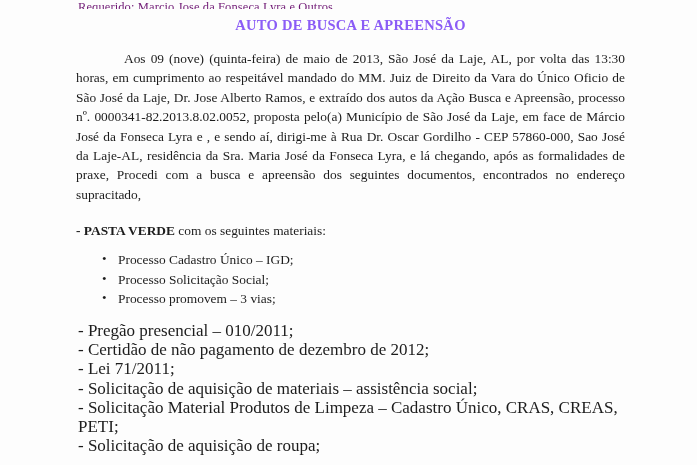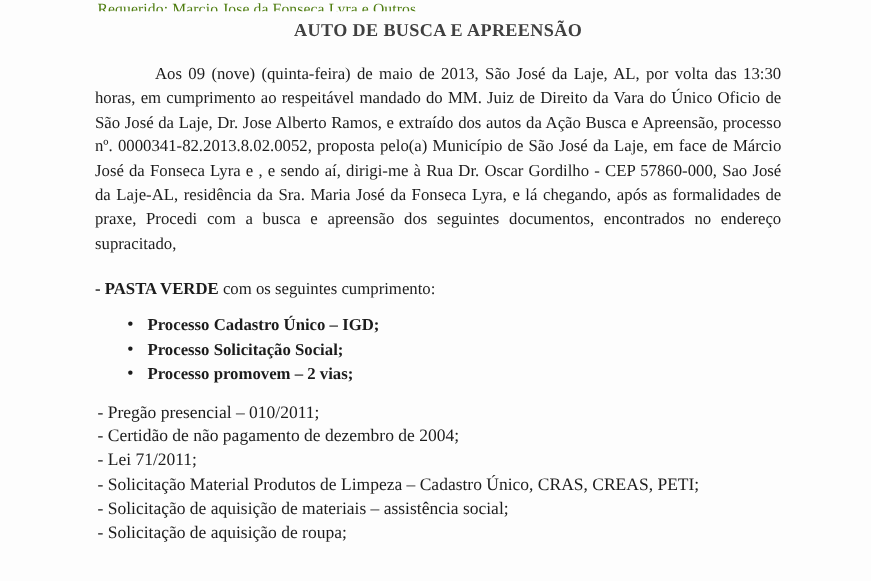--- a/index.html
+++ b/index.html
@@ -20,32 +20,32 @@
     height: 465px;
     box-sizing: border-box;
     padding: 0 72px 0 76px;
     background: #fdfdfd;
   }
   .clipped-line {
     font-size: 12.5px;
     line-height: 14px;
     height: 9px;
     overflow: hidden;
-    color: #4d7c0f;
+    color: #701a75;
     white-space: nowrap;
     margin: 0 0 0 2px;
     letter-spacing: 0.1px;
   }
   .doc-title {
     text-align: center;
     font-weight: bold;
     font-size: 14.5px;
     letter-spacing: 0.3px;
     margin: 8px 0 0 0;
-    color: #404040;
+    color: #8b5cf6;
   }
   .body-par {
     text-align: justify;
     font-size: 13.4px;
     line-height: 19.4px;
     margin: 15px 0 0 0;
     text-indent: 48px;
     color: #1c1c1c;
     hyphens: none;
   }
@@ -61,64 +61,63 @@
   ul.bullets {
     margin: 10px 0 0 0;
     padding: 0 0 0 42px;
     list-style: none;
   }
   ul.bullets li {
     position: relative;
     font-size: 13.4px;
     line-height: 19.6px;
     color: #1c1c1c;
-    font-weight: bold;
   }
   ul.bullets li::before {
     content: "\2022";
     position: absolute;
     left: -16px;
     top: -1px;
     font-size: 13px;
     color: #1c1c1c;
   }
   .dash-list {
     margin: 12px 0 0 0;
   }
   .dash-list div {
-    font-size: 14px;
+    font-size: 17px;
     line-height: 19.2px;
     color: #1c1c1c;
     margin-left: 2px;
   }
 </style>
 </head>
 <body>
 
 <div class="page">
 
   <div class="clipped-line">Requerido: Marcio Jose da Fonseca Lyra e Outros</div>
 
   <div class="doc-title">AUTO DE BUSCA E APREENSÃO</div>
 
   <p class="body-par">Aos 09 (nove) (quinta-feira) de maio de 2013, São José da Laje, AL, por volta das 13:30 horas, em cumprimento ao respeitável mandado do MM. Juiz de Direito da Vara do Único Oficio de São José da Laje, Dr. Jose Alberto Ramos, e extraído dos autos da Ação Busca e Apreensão, processo nº. 0000341-82.2013.8.02.0052, proposta pelo(a) Município de São José da Laje, em face de Márcio José da Fonseca Lyra e , e sendo aí, dirigi-me à Rua Dr. Oscar Gordilho - CEP 57860-000, Sao José da Laje-AL, residência da Sra. Maria José da Fonseca Lyra, e lá chegando, após as formalidades de praxe, Procedi com a busca e apreensão dos seguintes documentos, encontrados no endereço supracitado,</p>
 
   <p class="section-head">
-    <b>- PASTA VERDE</b><span> com os seguintes cumprimento:</span>
+    <b>- PASTA VERDE</b><span> com os seguintes materiais:</span>
   </p>
 
   <ul class="bullets">
     <li>Processo Cadastro Único – IGD;</li>
     <li>Processo Solicitação Social;</li>
-    <li>Processo promovem – 2 vias;</li>
+    <li>Processo promovem – 3 vias;</li>
   </ul>
 
   <div class="dash-list">
     <div>- Pregão presencial – 010/2011;</div>
-    <div>- Certidão de não pagamento de dezembro de 2004;</div>
+    <div>- Certidão de não pagamento de dezembro de 2012;</div>
     <div>- Lei 71/2011;</div>
+    <div>- Solicitação de aquisição de materiais – assistência social;</div>
     <div>- Solicitação Material Produtos de Limpeza – Cadastro Único, CRAS, CREAS, PETI;</div>
-    <div>- Solicitação de aquisição de materiais – assistência social;</div>
     <div>- Solicitação de aquisição de roupa;</div>
 
   </div>
 
 </div>
 
 </body></html>

